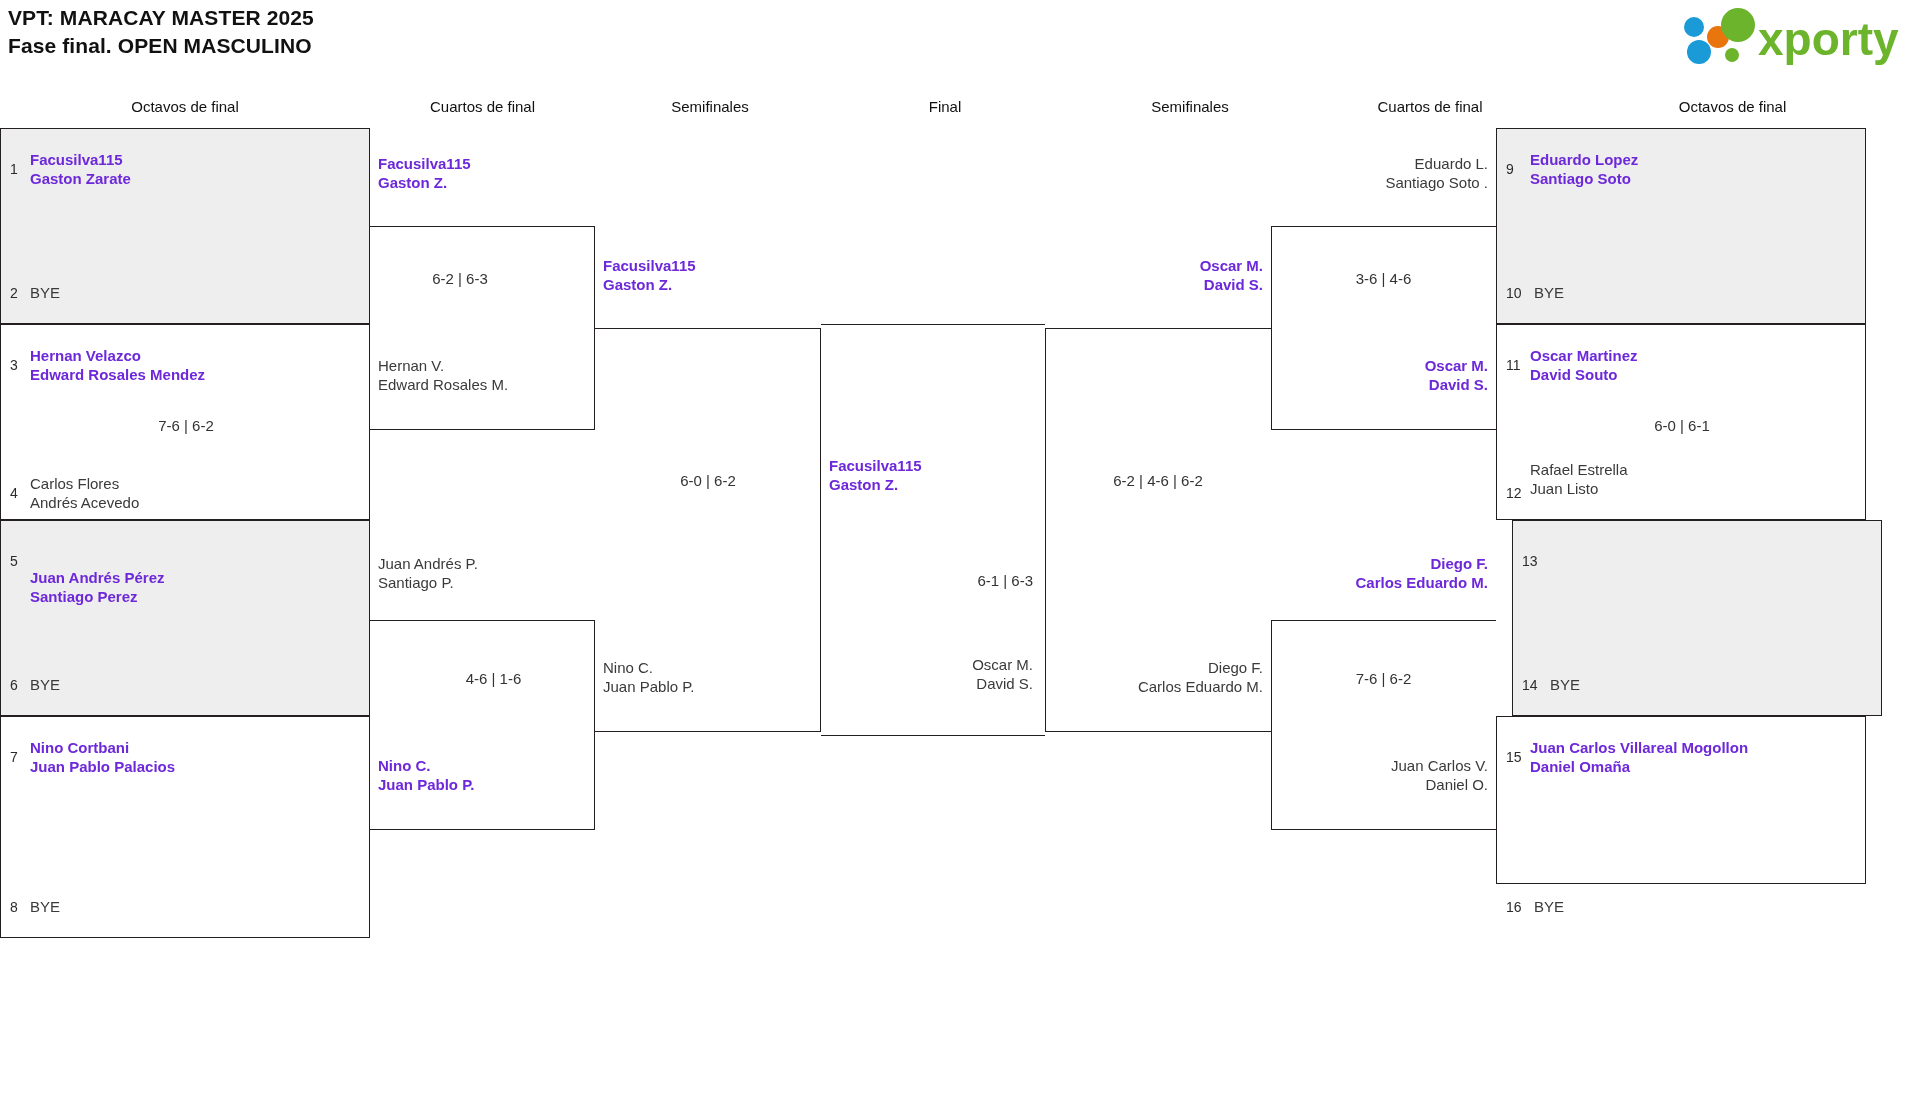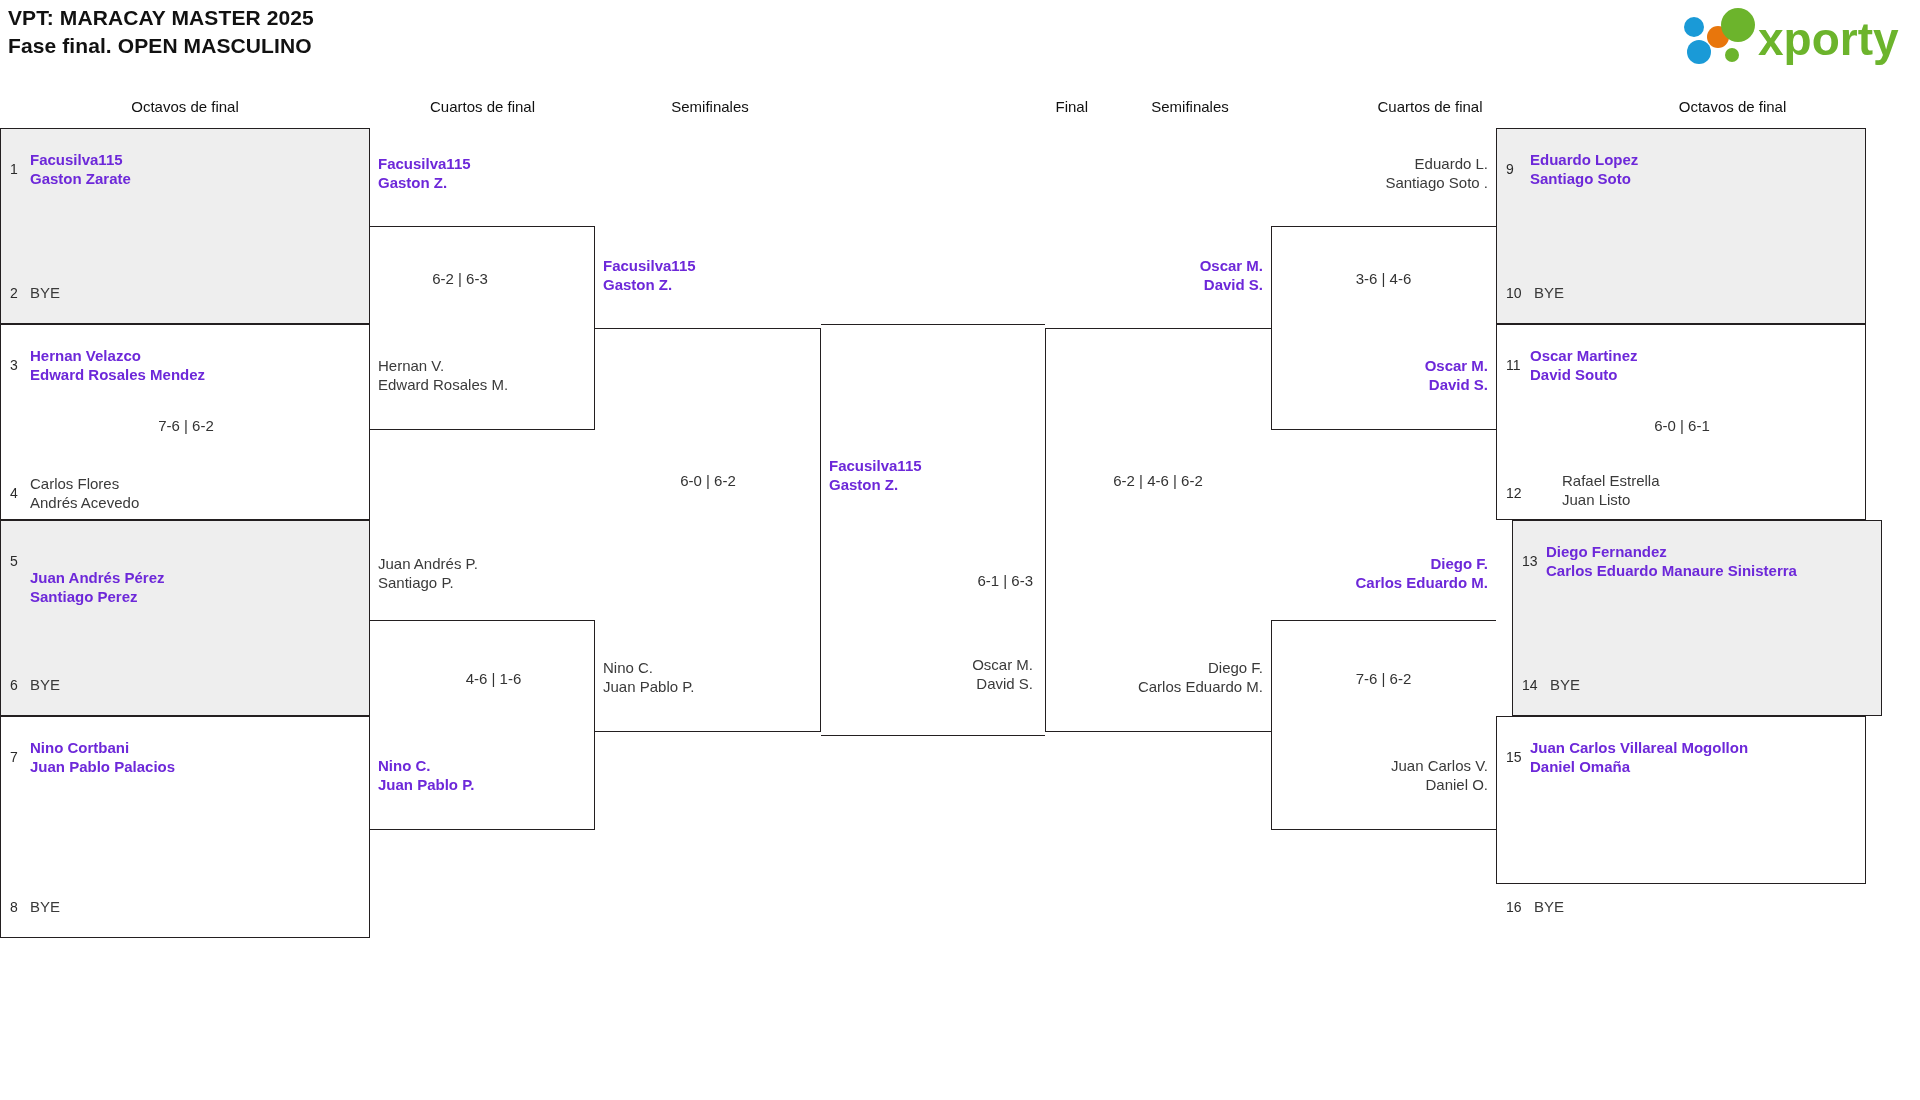--- a/index.html
+++ b/index.html
@@ -91,21 +91,21 @@
         <circle cx="64" cy="47" r="7" fill="#6cb42c"></circle>
         <circle cx="70" cy="17" r="17" fill="#6cb42c"></circle>
       </g>
       <text x="90" y="47" font-family="Liberation Sans, sans-serif" font-size="46" font-weight="bold" fill="#6cb42c">xporty</text>
     </svg>
   </div>
 
   <div class="round-head" style="left:0px;width:370px;">Octavos de final</div>
   <div class="round-head" style="left:370px;width:225px;">Cuartos de final</div>
   <div class="round-head" style="left:595px;width:230px;">Semifinales</div>
-  <div class="round-head" style="left:848px;width:240px;text-align:right;">Final</div>
+  <div class="round-head" style="left:825px;width:240px;">Final</div>
   <div class="round-head" style="left:1065px;width:250px;">Semifinales</div>
   <div class="round-head" style="left:1315px;width:230px;">Cuartos de final</div>
   <div class="round-head" style="left:1545px;width:375px;">Octavos de final</div>
 
   <div class="cell shaded" style="left:0px;top:128px;width:370px;height:196px;">
     <div class="seed" style="left:9px;top:33px;">1</div>
     <div class="names win" style="left:29px;top:21px;">
       <span>Facusilva115</span><br>
       <span>Gaston Zarate</span>
     </div>
@@ -235,32 +235,28 @@
   </div>
 
   <div class="cell plain" style="left:1496px;top:324px;width:370px;height:196px;">
     <div class="seed" style="left:9px;top:33px;">11</div>
     <div class="names win" style="left:33px;top:21px;">
       <span>Oscar Martinez</span><br>
       <span>David Souto</span>
     </div>
     <div class="score" style="left:0px;top:92px;width:370px;text-align:center;">6-0 | 6-1</div>
     <div class="seed" style="left:9px;top:161px;">12</div>
-    <div class="names lose" style="left:33px;top:146px;margin-left:32px;">
+    <div class="names lose" style="left:33px;top:135px;">
       <span>Rafael Estrella</span><br>
       <span>Juan Listo</span>
     </div>
   </div>
 
   <div class="cell shaded" style="left:1496px;top:520px;width:370px;height:196px;margin-left:16px;">
     <div class="seed" style="left:9px;top:33px;">13</div>
-    <div class="names win" style="left:33px;top:21px;">
-      <span>Diego Fernandez</span><br>
-      <span>Carlos Eduardo Manaure Sinisterra</span>
-    </div>
     <div class="seed" style="left:9px;top:157px;">14</div>
     <div class="bye" style="left:37px;top:156px;">BYE</div>
   </div>
 
   <div class="cell plain" style="left:1496px;top:716px;width:370px;height:168px;">
     <div class="seed" style="left:9px;top:33px;">15</div>
     <div class="names win" style="left:33px;top:21px;">
       <span>Juan Carlos Villareal Mogollon</span><br>
       <span>Daniel Omaña</span>
     </div>

